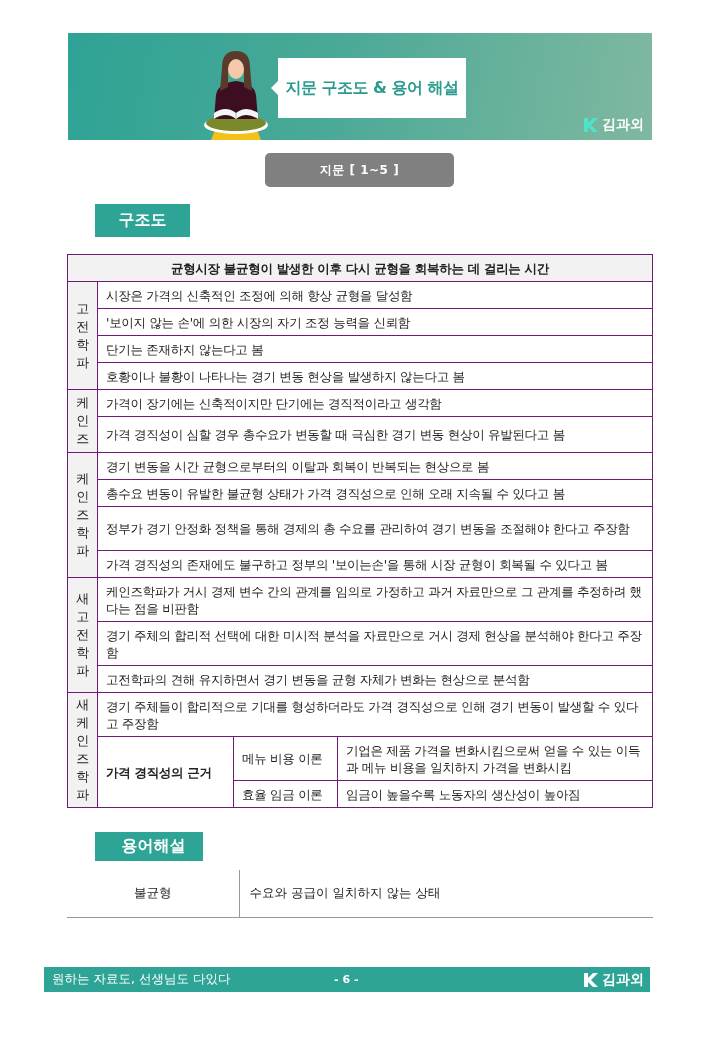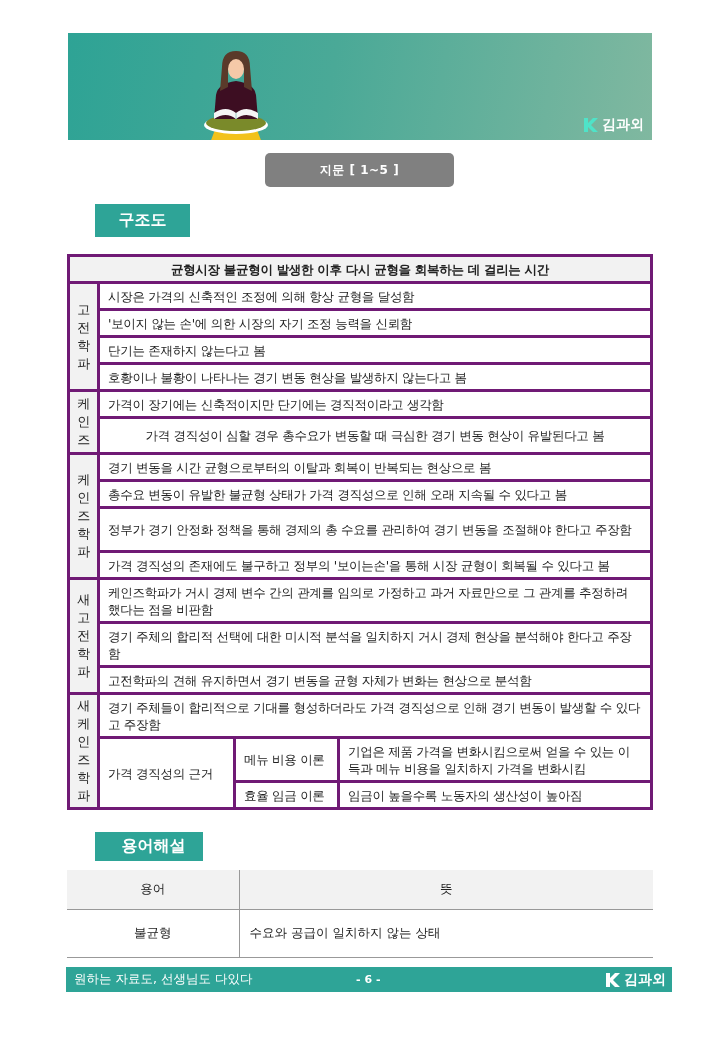--- a/index.html
+++ b/index.html
@@ -36,61 +36,64 @@
     font-size: 16px; display: flex; align-items: center; justify-content: center; margin-left: 27px;
   }
   .tag-structure { top: 204px; width: 95px; height: 33px; }
   .tag-terms { top: 832px; width: 108px; height: 29px; padding-left: 9px; }
 
   table.struct {
     position: absolute; left: 67px; top: 254px; width: 586px;
     border-collapse: collapse; font-size: 12.5px; letter-spacing: -0.3px;
   }
   table.struct td, table.struct th {
-    border: 3px solid #701a75; padding: 3px 8px; line-height: 17px; vertical-align: middle;
+    border: 1px solid #701a75; padding: 3px 8px; line-height: 17px; vertical-align: middle;
   }
   table.struct th { background: #f2f2f2; font-weight: bold; height: 27px; text-align: center; font-size: 12.5px; }
   table.struct td.group {
     background: #f2f2f2; width: 30px; text-align: center; padding: 2px 0; font-size: 13px; line-height: 18px;
   }
   table.struct td.group span { display: block; }
   table.struct td.txt { height: 27px; }
-  table.struct td.txt.tall { height: 36px; text-align: center; }
+  table.struct td.txt.tall { height: 36px; }
   table.struct td.txt.two { height: 44px; }
   table.struct td.center { }
 
   table.terms {
     position: absolute; left: 67px; top: 870px; width: 586px; border-collapse: collapse; font-size: 12.5px;
   }
   table.terms th { background: #f2f2f2; height: 39px; font-weight: normal; border-bottom: 1px solid #999; }
   table.terms td { height: 38px; border-bottom: 1px solid #999; padding: 15px 10px; }
   table.terms .c1 { width: 172px; text-align: center; border-right: 1px solid #999; }
 
   .footer {
-    position: absolute; left: 66px; top: 967px; width: 606px; height: 25px; background: #2ea497;
+    position: absolute; left: 44px; top: 967px; width: 606px; height: 25px; background: #2ea497;
     color: #fff; font-size: 12.5px; display: flex; align-items: center; padding: 0 8px;
   }
   .footer .slogan { flex: 0 0 auto; }
   .footer .page { position: absolute; left: 290px; font-weight: bold; font-size: 11px; }
   .footer .brand { position: absolute; right: 6px; font-size: 14px; }
 </style>
 </head>
 <body>
 
 <div class="banner">
   <svg class="figure" viewBox="0 0 70 96">
     <path d="M10 96 L16 80 L56 80 L62 96 Z" fill="#f2c21b"></path>
     <ellipse cx="36" cy="78" rx="32" ry="9" fill="#fff"></ellipse>
     <ellipse cx="36" cy="76" rx="30" ry="8" fill="#7a8a2a"></ellipse>
     <path d="M16 48 Q18 36 36 34 Q54 36 56 48 L58 72 L14 72 Z" fill="#3d0e22"></path>
     <path d="M22 20 Q22 4 36 4 Q50 4 50 20 L52 44 L44 40 L44 22 L28 22 L28 40 L20 44 Z" fill="#5a3a2a"></path>
     <ellipse cx="36" cy="22" rx="8" ry="10" fill="#f5c9a8"></ellipse>
     <path d="M14 66 Q26 58 36 66 Q46 58 58 66 L58 72 Q46 64 36 72 Q26 64 14 72 Z" fill="#f5f5f5"></path>
     <path d="M36 66 L36 72" stroke="#9ccfc7" stroke-width="1"></path>
   </svg>
+  <div class="bubble">
+    <span>지문 구조도 &amp; 용어 해설</span>
+  </div>
   <div class="brand">
     <svg class="k" viewBox="0 0 16 16">
       <path d="M1 1 H5 V6 L10 1 H15 L8 8 L15 15 H10 L5 10 V15 H1 Z" fill="#4fe3c8"></path>
     </svg>
     <span>김과외</span>
   </div>
 </div>
 
 <div class="passage-pill">지문 [ 1~5 ]</div>
 
@@ -157,57 +160,53 @@
     <td class="group" rowspan="3">
       <span>새</span>
           <span>고</span>
           <span>전</span>
           <span>학</span>
           <span>파</span>
     </td>
     <td class="txt two" colspan="3">케인즈학파가 거시 경제 변수 간의 관계를 임의로 가정하고 과거 자료만으로 그 관계를 추정하려 했다는 점을 비판함</td>
   </tr>
   <tr>
-        <td class="txt two" colspan="3">경기 주체의 합리적 선택에 대한 미시적 분석을 일치하지 거시 경제 현상을 분석해야 한다고 주장함</td>
+        <td class="txt two" colspan="3">경기 주체의 합리적 선택에 대한 미시적 분석을 자료만으로 거시 경제 현상을 분석해야 한다고 주장함</td>
       </tr>
   <tr>
         <td class="txt" colspan="3">고전학파의 견해 유지하면서 경기 변동을 균형 자체가 변화는 현상으로 분석함</td>
       </tr>
 
   <tr>
     <td class="group" rowspan="3">
       <span>새</span>
           <span>케</span>
           <span>인</span>
           <span>즈</span>
           <span>학</span>
           <span>파</span>
     </td>
     <td class="txt two" colspan="3">경기 주체들이 합리적으로 기대를 형성하더라도 가격 경직성으로 인해 경기 변동이 발생할 수 있다고 주장함</td>
   </tr>
   <tr>
-    <td class="center" rowspan="2" style="width:136px;">가격 경직성의 근거</td>
+    <td class="center" rowspan="2" style="width:136px;font-weight:bold;">가격 경직성의 근거</td>
     <td class="center" style="width:104px; height:44px;">메뉴 비용 이론</td>
     <td>기업은 제품 가격을 변화시킴으로써 얻을 수 있는 이득과 메뉴 비용을 일치하지 가격을 변화시킴</td>
   </tr>
   <tr>
     <td class="center" style="height:27px;">효율 임금 이론</td>
     <td>임금이 높을수록 노동자의 생산성이 높아짐</td>
   </tr>
 </tbody>
   </table>
 
 <div class="section-tag tag-terms">용어해설</div>
 
 <table class="terms">
   <tbody>
-      <tr>
-    <th class="c1">용어</th>
-    <th>뜻</th>
-  </tr>
   <tr>
     <td class="c1">불균형</td>
     <td>수요와 공급이 일치하지 않는 상태</td>
   </tr>
 </tbody>
   </table>
 
 <div class="footer">
   <span class="slogan">원하는 자료도, 선생님도 다있다</span>
   <span class="page">- 6 -</span>

